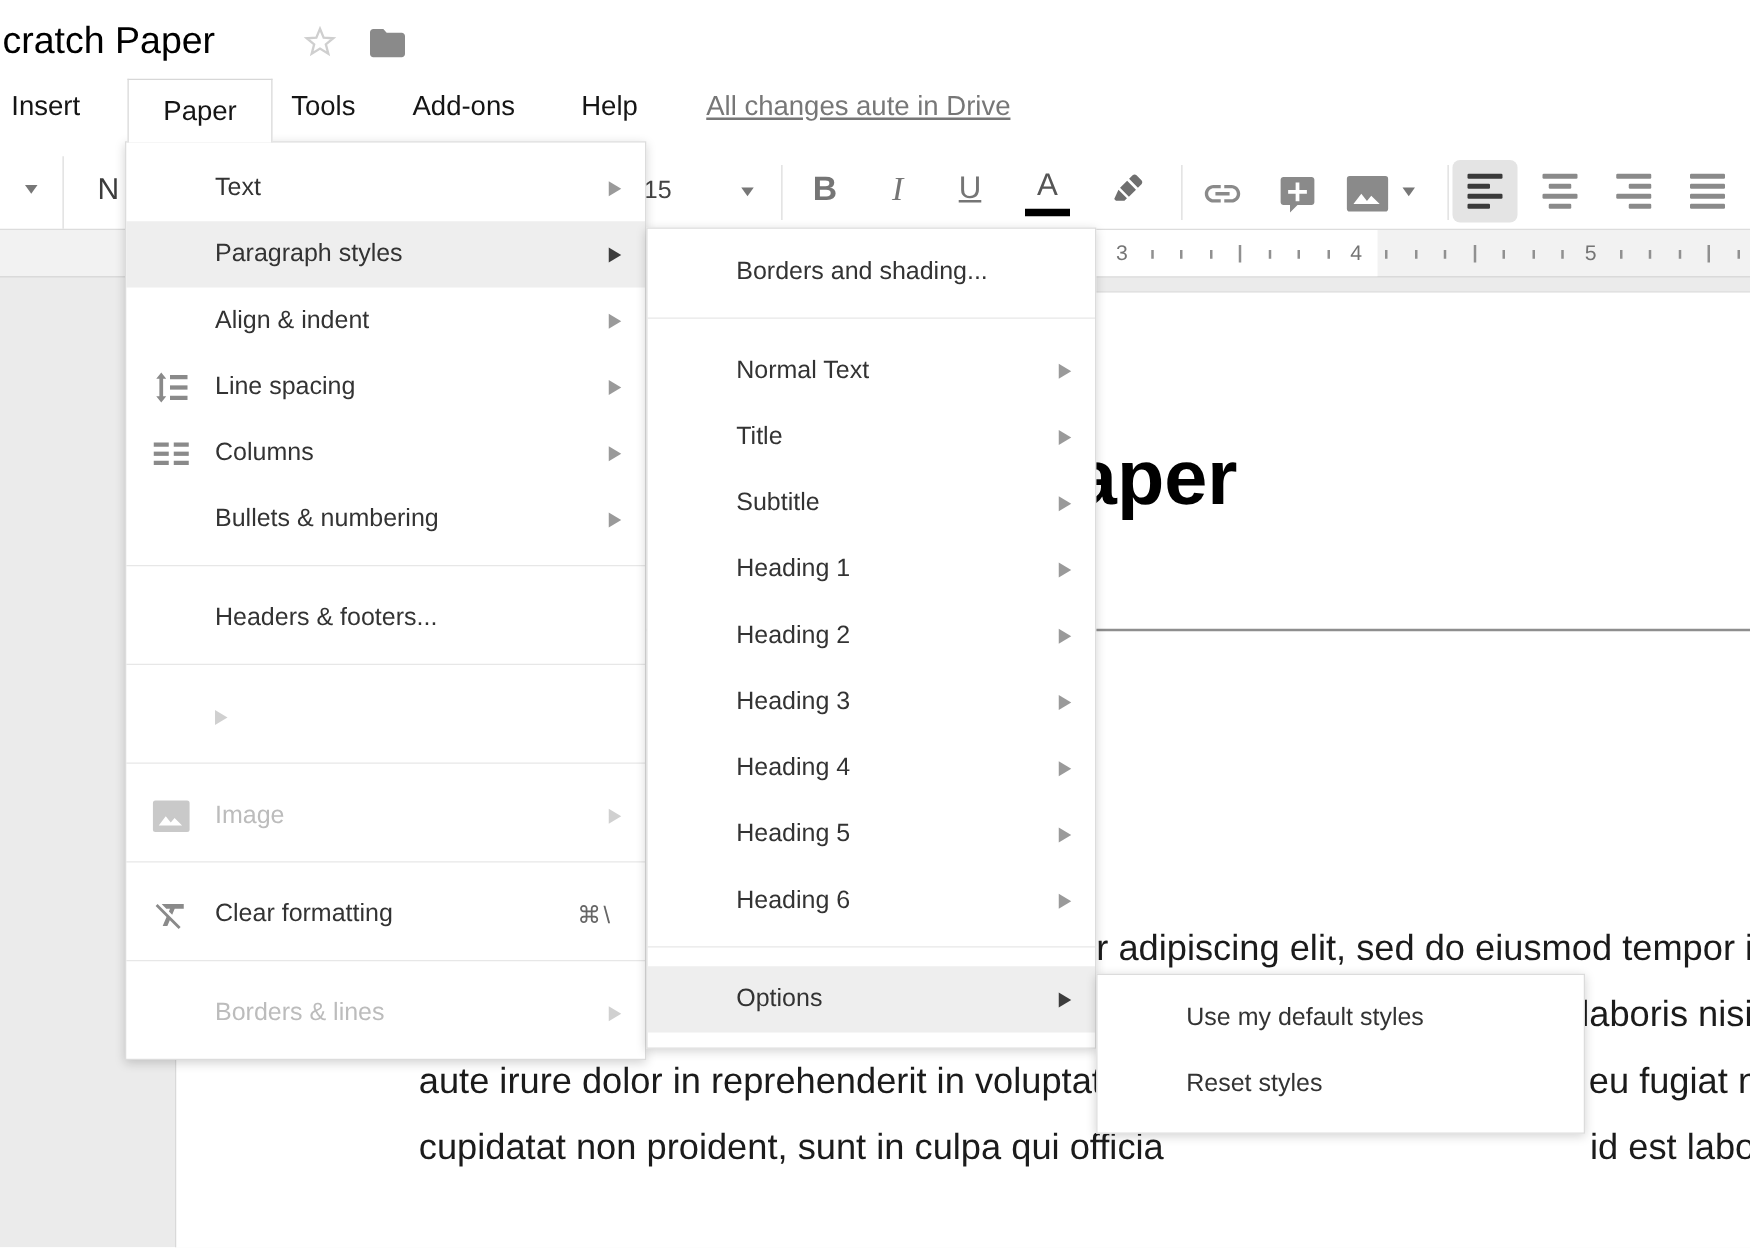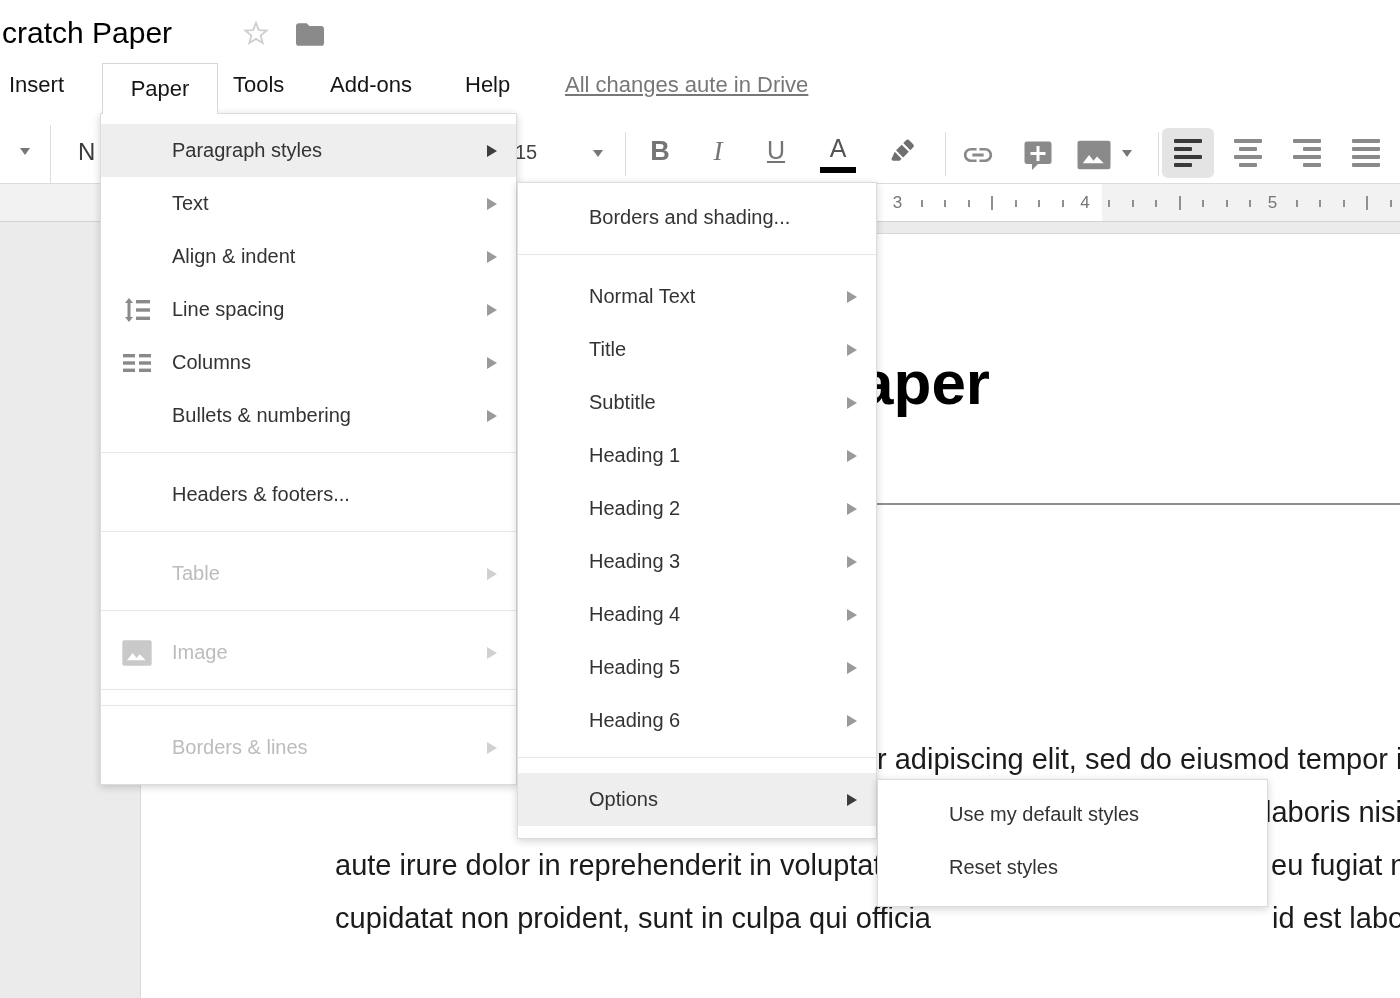--- a/index.html
+++ b/index.html
@@ -185,28 +185,28 @@
     </div>
     <div class="albox al-just" style="left:1340px">
       <div class="bar"></div>
         <div class="bar"></div>
         <div class="bar"></div>
         <div class="bar"></div>
     </div>
   </div>
 
   <div class="menu" id="format-menu" style="left:100px;top:113px;width:417px;padding:10px 0;">
+      <div class="m-row">
+        <span class="m-icon"></span>
+        <span class="m-label">Text</span>
+        <span class="m-arrow"></span>
+      </div>
       <div class="m-row hl">
         <span class="m-icon"></span>
         <span class="m-label">Paragraph styles</span>
-        <span class="m-arrow"></span>
-      </div>
-      <div class="m-row">
-        <span class="m-icon"></span>
-        <span class="m-label">Text</span>
         <span class="m-arrow"></span>
       </div>
       <div class="m-row">
         <span class="m-icon"></span>
         <span class="m-label">Align &amp; indent</span>
         <span class="m-arrow"></span>
       </div>
       <div class="m-row">
         <span class="m-icon">
           <svg width="30" height="30" viewBox="0 0 30 30">
@@ -239,35 +239,43 @@
         <span class="m-arrow"></span>
       </div>
       <div class="m-sep"></div>
       <div class="m-row">
         <span class="m-icon"></span>
         <span class="m-label">Headers &amp; footers...</span>
       </div>
       <div class="m-sep"></div>
       <div class="m-row dis">
         <span class="m-icon"></span>
-        <span class="m-label">Table</span>
         <span class="m-arrow"></span>
       </div>
       <div class="m-sep"></div>
       <div class="m-row dis">
         <span class="m-icon">
           <svg width="32" height="28" viewBox="0 0 24 21">
             <rect x="1" y="1" width="22" height="19" rx="1.5"></rect>
             <path d="M4.5 16l4.2-5.5 3 3.8 2.3-2.8 4.5 4.5z" fill="#fff"></path>
           </svg>
         </span>
         <span class="m-label">Image</span>
         <span class="m-arrow"></span>
       </div>
       <div class="m-sep"></div>
+      <div class="m-row">
+        <span class="m-icon">
+          <svg width="30" height="30" viewBox="0 0 24 24">
+            <path d="M3.27 5L2 6.27l6.97 6.97L6.5 19h3l1.57-3.66L16.73 21 18 19.73 3.55 5.27zM6 5v.18L8.82 8h2.4l-.72 1.68 2.1 2.1L14.21 8H20V5z"></path>
+          </svg>
+        </span>
+        <span class="m-label">Clear formatting</span>
+        <span class="m-short">⌘\</span>
+      </div>
       <div class="m-sep"></div>
       <div class="m-row dis">
         <span class="m-icon"></span>
         <span class="m-label">Borders &amp; lines</span>
         <span class="m-arrow"></span>
       </div>
     </div>
   <div class="menu" id="para-menu" style="left:517px;top:182px;width:360px;padding:8px 0 12px;">
       <div class="m-row">
         <span class="m-icon"></span>

